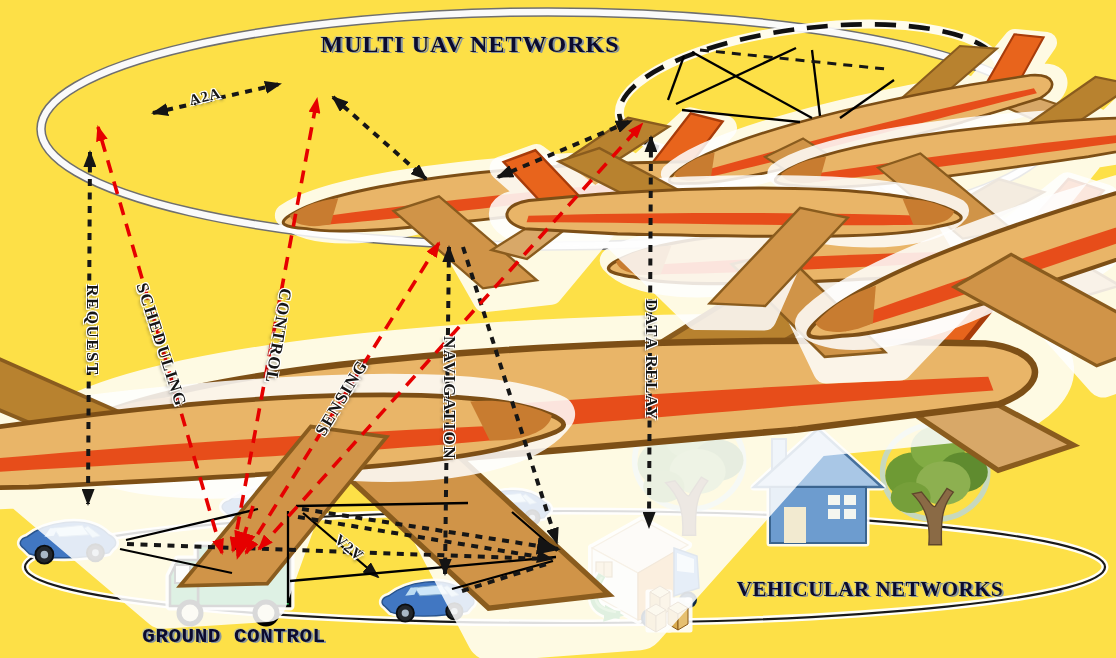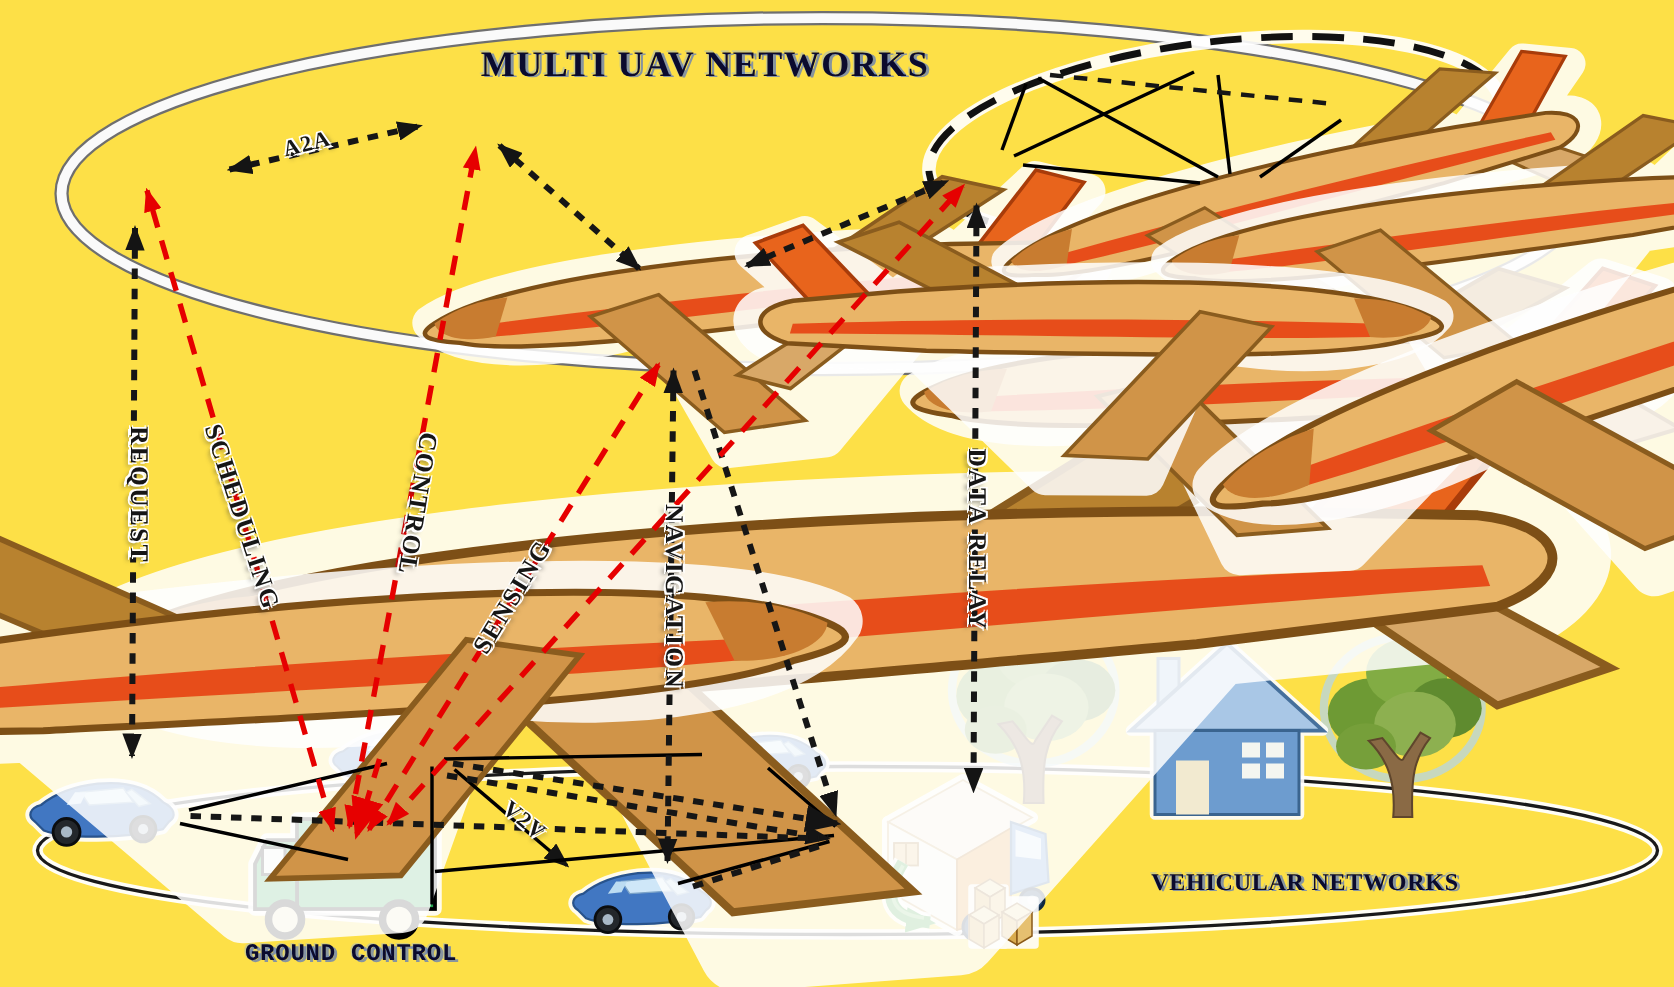--- a/index.html
+++ b/index.html
@@ -3,21 +3,21 @@
 <meta charset="utf-8">
 <style>
   html,body{margin:0;padding:0;background:#ebe6c2;}
   .stage{position:relative;width:1116px;height:658px;background:#fde047;overflow:hidden;
          font-family:"Liberation Serif", serif;}
   .stage svg{position:absolute;left:0;top:0;}
   .lbl{position:absolute;white-space:nowrap;font-weight:bold;color:#151515;
        transform-origin:center center;}
   .big-title{font-size:24px;letter-spacing:1px;color:#0b0b2e;
        text-shadow:2px 1px 0 rgba(58,98,216,.6),-1px -1px 0 rgba(130,170,240,.4);}
-  .mid-title{font-size:16px;letter-spacing:.5px;color:#0b0b2e;
+  .mid-title{font-size:21px;letter-spacing:.5px;color:#0b0b2e;
        text-shadow:2px 1px 0 rgba(58,98,216,.6),-1px -1px 0 rgba(130,170,240,.4);}
   .link-label{font-size:17px;letter-spacing:1.5px;color:#161616;
        text-shadow:-1px -1px 0 #fff,1px -1px 0 #fff,-1px 1px 0 #fff,1.5px 1.5px 0 #fff,
                    2.5px 2.5px 3px rgba(40,40,40,.5);}
   .small-label{font-size:15px;letter-spacing:1px;}
   .pglow{fill:#fff;stroke:#fff;stroke-width:8;stroke-linejoin:round;opacity:.85;}
   .dot{stroke:#161616;stroke-width:4;fill:none;stroke-dasharray:7 6.5;}
   .dot3{stroke:#161616;stroke-width:3;fill:none;stroke-dasharray:9 7;}
   .sol{stroke:#000;stroke-width:2.3;fill:none;}
   .red{stroke:#e60000;stroke-width:3.6;fill:none;stroke-dasharray:13 9;}

